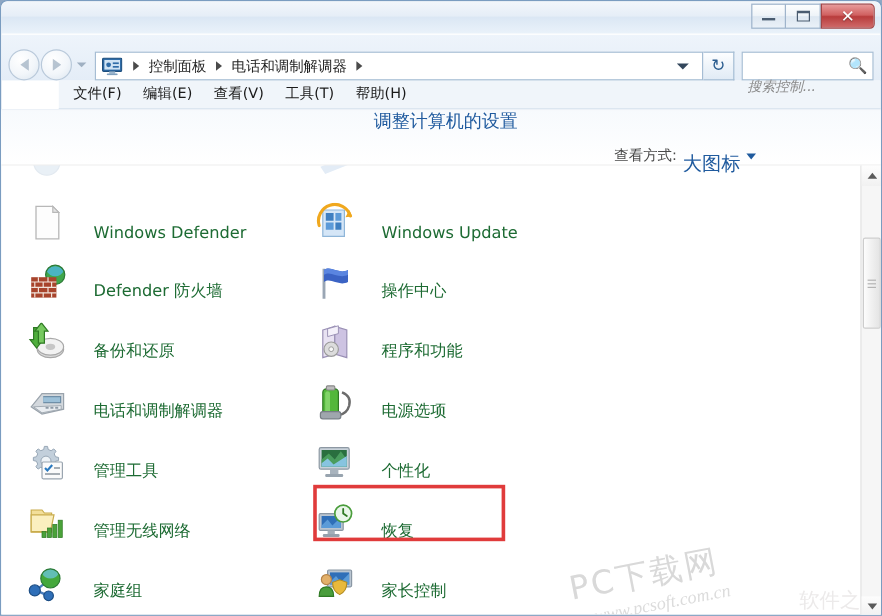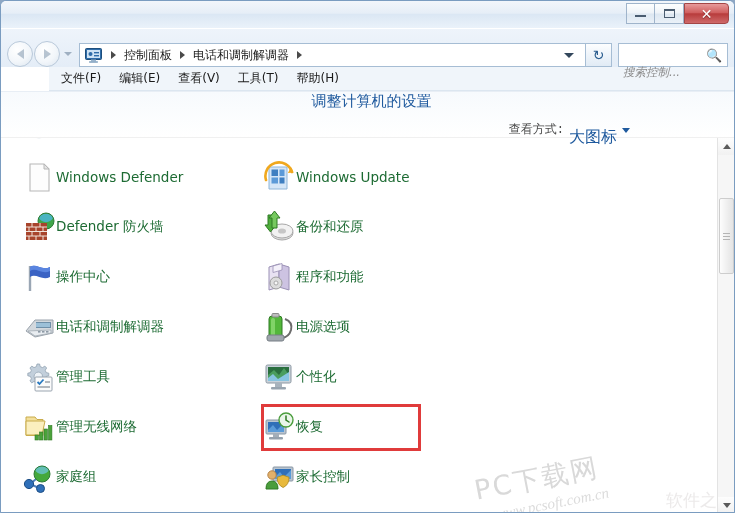--- a/index.html
+++ b/index.html
@@ -218,21 +218,21 @@
     color: #1f5a9e;
     white-space: nowrap;
   }
   #viewgroup {
     margin-left: auto;
     display: flex;
     align-items: center;
     gap: 5px;
     padding-right: 90px;
   }
-  #viewlabel { font-size: 12px; color: #4a4a4a; white-space: nowrap; font-family: Liberation Mono, monospace; }
+  #viewlabel { font-size: 12px; color: #4a4a4a; white-space: nowrap; }
   #viewvalue { font-size: 16px; color: #1f5a9e; white-space: nowrap; margin-top: 16px; }
   #viewcaret {
     width: 0; height: 0;
     border-left: 4px solid transparent;
     border-right: 4px solid transparent;
     border-top: 5px solid #1f5a9e;
     margin-top: 2px;
   }
 
   
@@ -247,22 +247,22 @@
     top: -36px;
     width: 700px;
     display: flex;
     flex-wrap: wrap;
     padding-left: 22px;
   }
   .cell {
     width: 240px;
     height: 50px;
     display: flex;
-    align-items: center;
-    gap: 0;
+    align-items: flex-end;
+    gap: 22px;
   }
   .cell.partial { opacity: .22; }
   .cell-label {
     font-size: 13.5px;
     color: #1d6b33;
     white-space: nowrap;
   }
   .ico {
     width: 33px; height: 33px;
     flex: 0 0 auto;
@@ -508,39 +508,39 @@
                 <line x1="20" y1="25" x2="20" y2="29"></line>
               </g>
             </svg>
           </span>
           <span class="cell-label">Defender 防火墙</span>
         </div>
 
         <div class="cell">
           <span class="ico">
             <svg width="33" height="33" viewBox="0 0 33 33">
+              <line x1="7" y1="5" x2="7" y2="30" stroke="#9aa6b4" stroke-width="2.4"></line>
+              <path d="M7 6 C13 2, 19 10, 27 6 L27 16 C19 20, 13 12, 7 16 Z" fill="#3b63c4"></path>
+              <path d="M7 6 C13 2, 19 10, 27 6 L27 10 C19 14, 13 6, 7 10 Z" fill="#5a85e0"></path>
+            </svg>
+          </span>
+          <span class="cell-label">操作中心</span>
+        </div>
+
+        <div class="cell">
+          <span class="ico">
+            <svg width="33" height="33" viewBox="0 0 33 33">
               <ellipse cx="19" cy="22" rx="11" ry="7" fill="#dcdcdc" stroke="#a8a8a8"></ellipse>
               <ellipse cx="19" cy="20" rx="11" ry="7" fill="#f2f2f2" stroke="#a8a8a8"></ellipse>
               <ellipse cx="19" cy="20" rx="4" ry="2.6" fill="#c6c6c6"></ellipse>
               <path d="M5 4 l5 0 l0 10 l3 0 l-5.5 7 l-5.5 -7 l3 0 z" fill="#4fae3c" stroke="#2f7a24"></path>
               <path d="M15 16 l-5 0 l0 -10 l-3 0 l5.5 -7 l5.5 7 l-3 0 z" fill="#76c95f" stroke="#2f7a24" transform="translate(-1,1)"></path>
             </svg>
           </span>
           <span class="cell-label">备份和还原</span>
-        </div>
-
-        <div class="cell">
-          <span class="ico">
-            <svg width="33" height="33" viewBox="0 0 33 33">
-              <line x1="7" y1="5" x2="7" y2="30" stroke="#9aa6b4" stroke-width="2.4"></line>
-              <path d="M7 6 C13 2, 19 10, 27 6 L27 16 C19 20, 13 12, 7 16 Z" fill="#3b63c4"></path>
-              <path d="M7 6 C13 2, 19 10, 27 6 L27 10 C19 14, 13 6, 7 10 Z" fill="#5a85e0"></path>
-            </svg>
-          </span>
-          <span class="cell-label">操作中心</span>
         </div>
 
         <div class="cell">
           <span class="ico">
             <svg width="33" height="33" viewBox="0 0 33 33">
               <path d="M6 6 L16 3 L16 26 L6 29 Z" fill="#e8e2f2" stroke="#9a90b5"></path>
               <path d="M16 3 L26 6 L26 29 L16 26 Z" fill="#cdc3e2" stroke="#9a90b5"></path>
               <path d="M10 5 L19 2.5 L19 9 L10 11.5 Z" fill="#f4f1fa" stroke="#9a90b5" stroke-width=".8"></path>
               <circle cx="13" cy="22" r="6" fill="#dcdcdc" stroke="#9b9b9b"></circle>
               <circle cx="13" cy="22" r="2" fill="#f7f7f7" stroke="#9b9b9b" stroke-width=".8"></circle>

